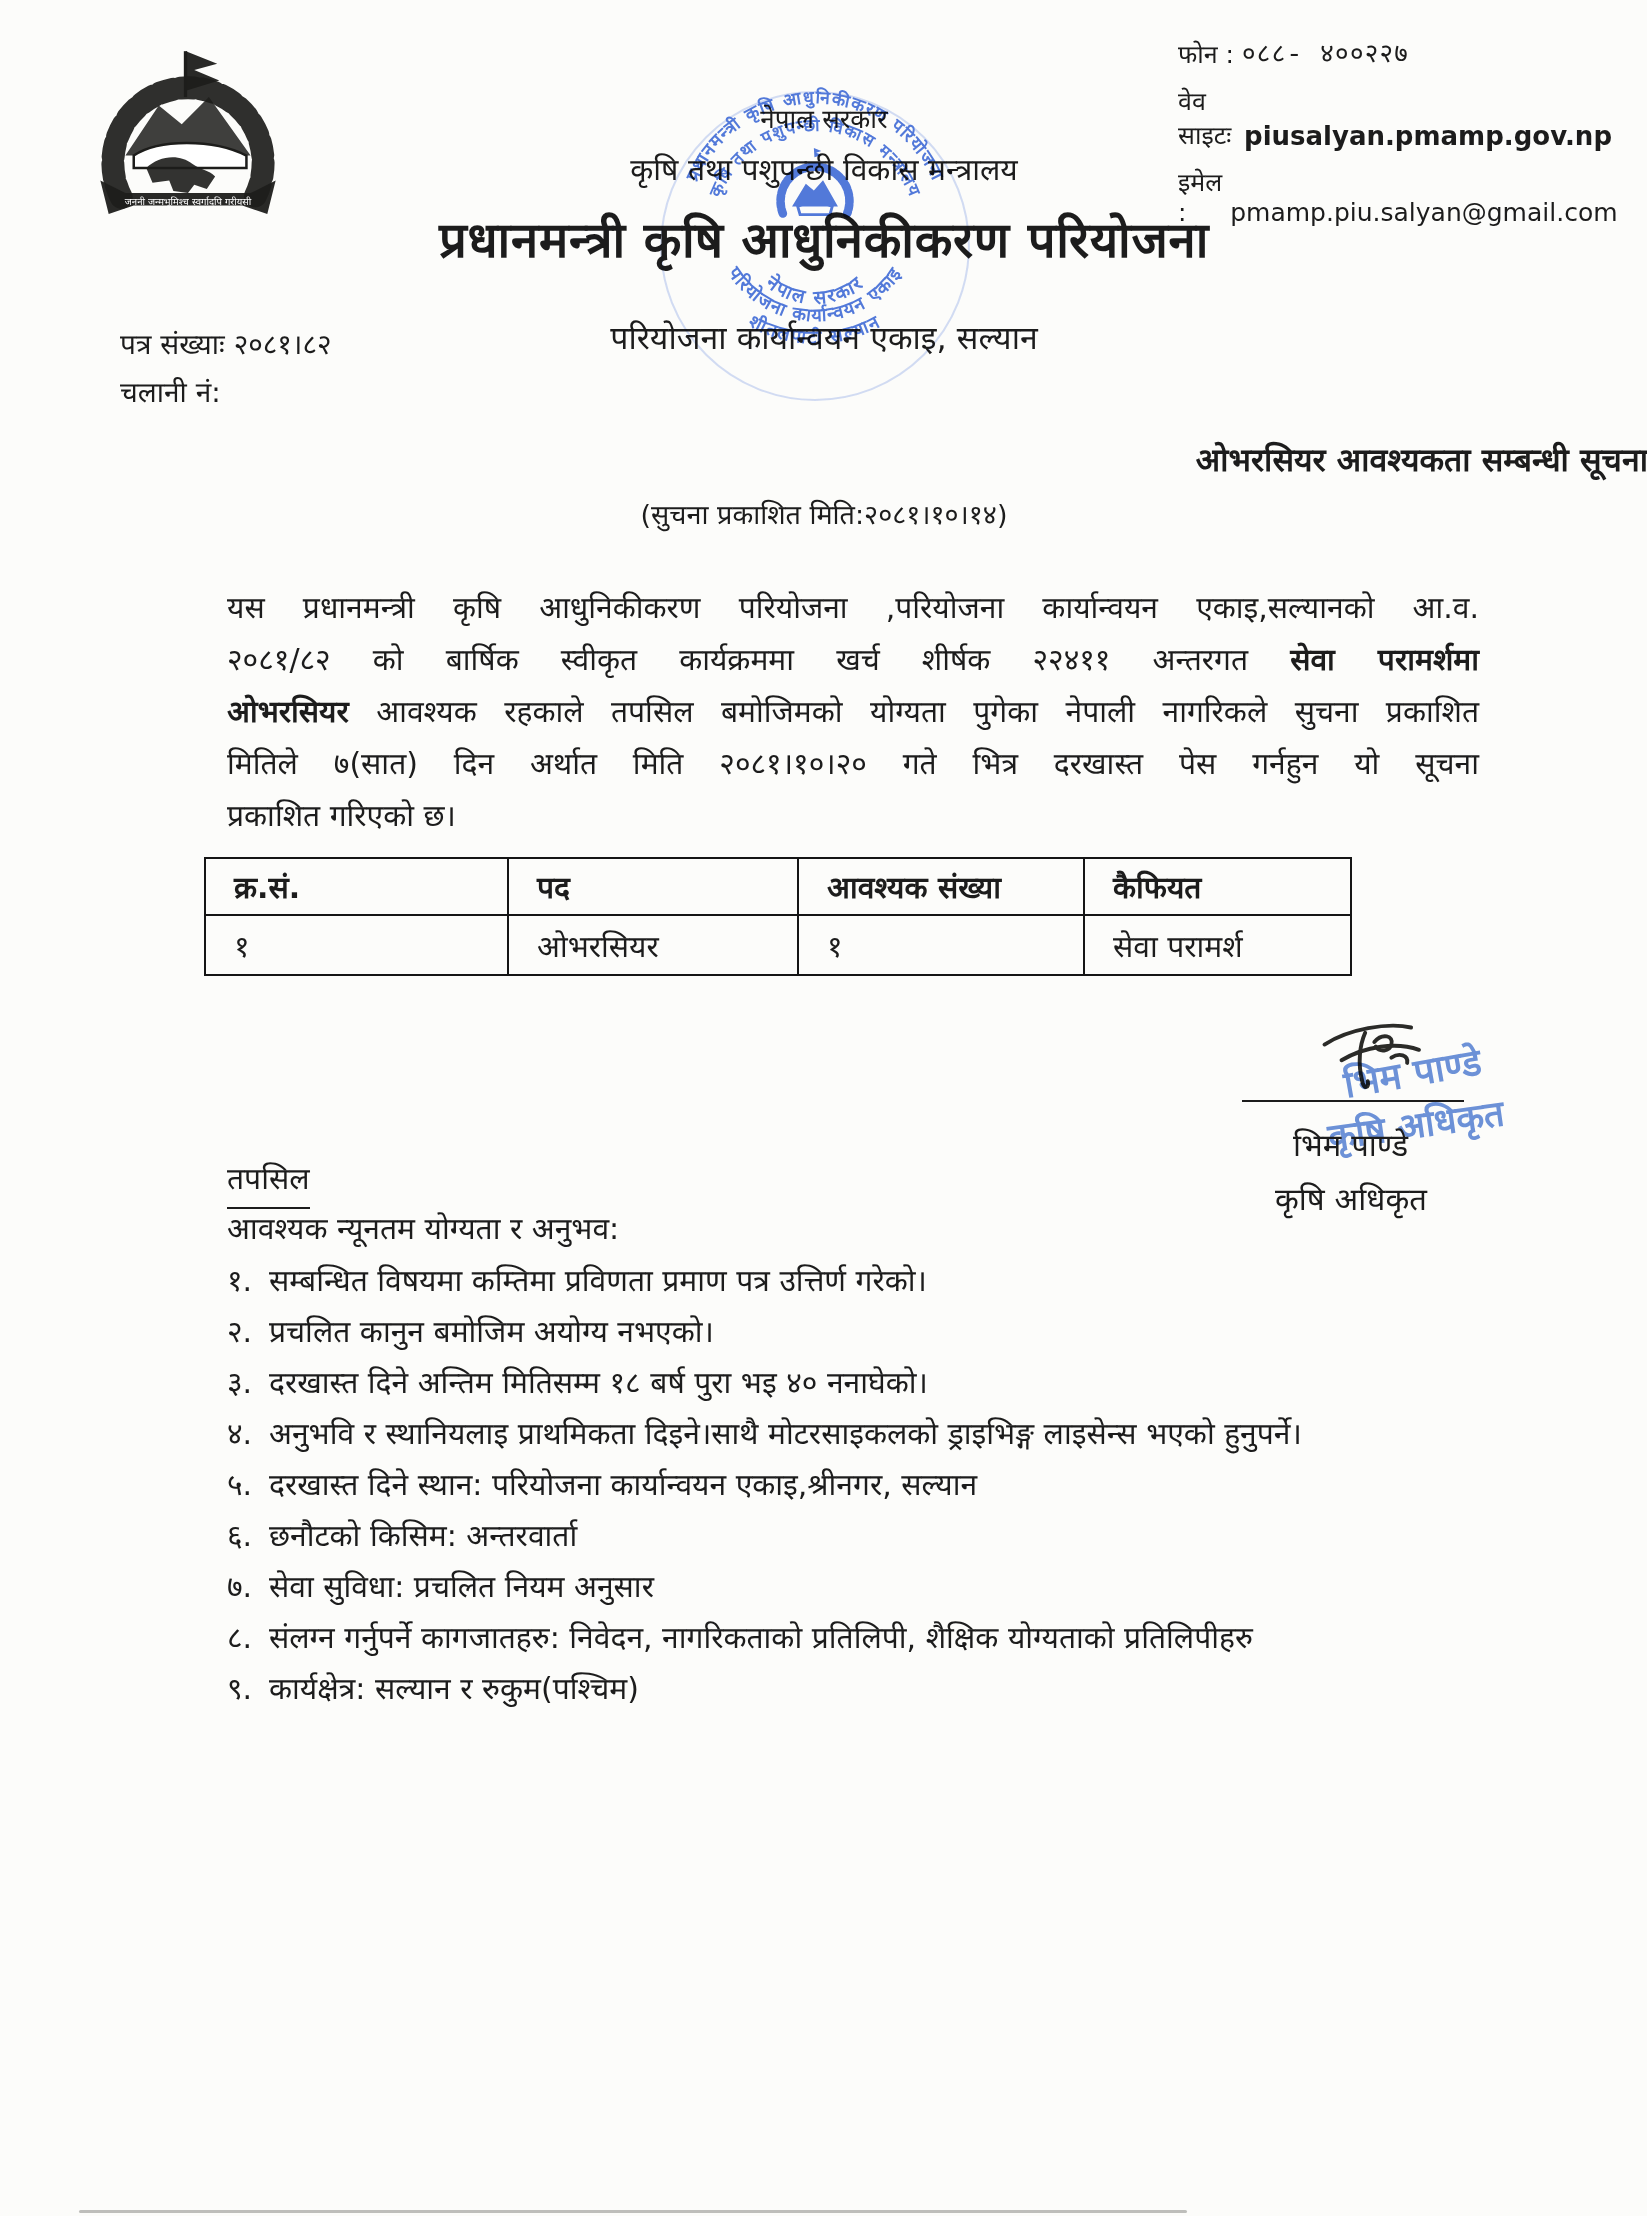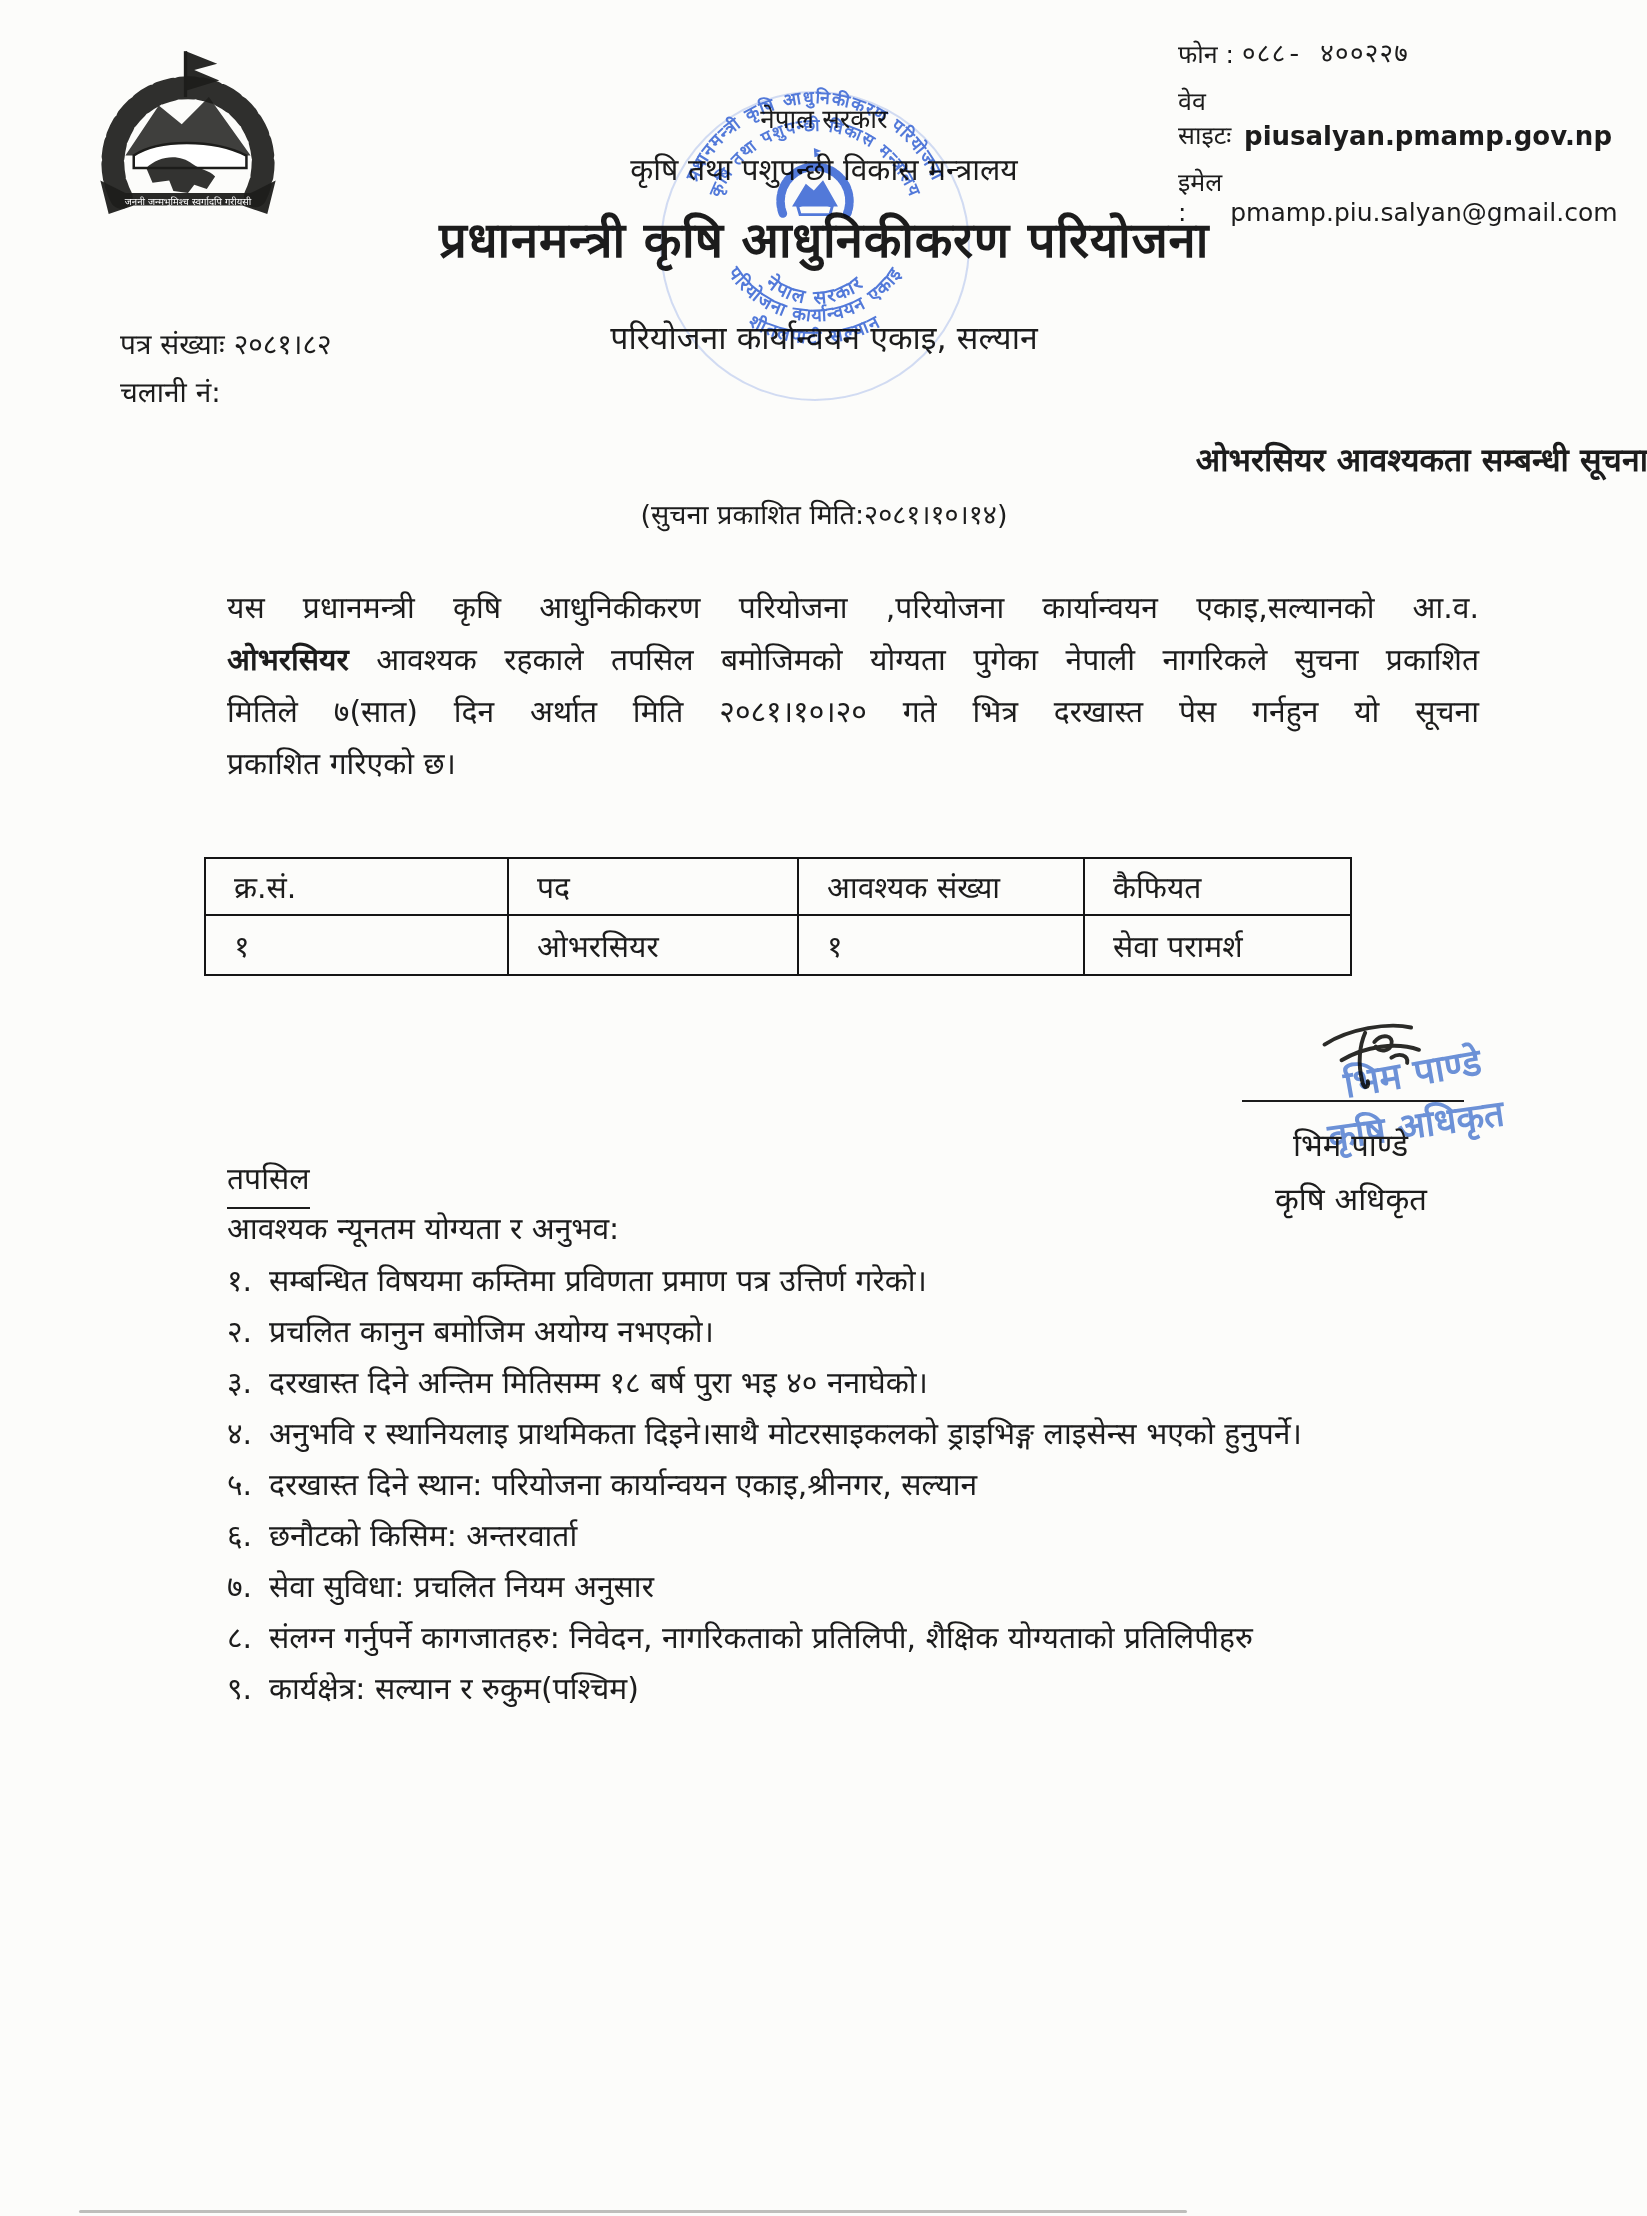--- a/index.html
+++ b/index.html
@@ -37,21 +37,21 @@
   .n-date{position:absolute;left:0;width:100%;top:495px;text-align:center;font-size:27px;}
   
   .para{position:absolute;left:227px;top:584px;width:1252px;font-size:30px;}
   .para-line{height:52px;line-height:47px;text-align:justify;text-align-last:justify;white-space:nowrap;}
   .para-line.last{text-align-last:left;}
   .para-line .b{font-weight:700;}
   
   .vtable{position:absolute;left:204px;top:857px;border-collapse:collapse;}
   .vtable th,.vtable td{border:2.6px solid #151515;text-align:left;
         padding:0 6.6px 0 28px;font-size:30px;}
-  .vtable th{height:55px;font-weight:400;vertical-align:middle;}
+  .vtable th{height:55px;font-weight:700;vertical-align:middle;}
   .vtable td{height:58px;vertical-align:middle;}
   .c0{width:303px;}.c1{width:290px;}.c2{width:286px;}.c3{width:267px;}
   
   .sig-squiggle{position:absolute;left:1319px;top:1017px;width:112px;height:82px;}
   .sig-line{position:absolute;left:1242px;top:1100px;width:222px;border-top:2.6px solid #1c1c1c;}
   .sig-stamp-name{position:absolute;left:1344px;top:1058px;font-size:37px;font-weight:700;
       color:#5d87d8;transform:rotate(-10deg);transform-origin:left center;
       mix-blend-mode:multiply;opacity:.9;white-space:nowrap;}
   .sig-stamp-title{position:absolute;left:1328px;top:1112px;font-size:36px;font-weight:700;
       color:#5d87d8;transform:rotate(-8deg);transform-origin:left center;
@@ -157,20 +157,21 @@
   </div>
   <div class="ref ref2">
     <span>चलानी नं:</span>
   </div>
 
   <div class="n-title">ओभरसियर आवश्यकता सम्बन्धी सूचना</div>
   <div class="n-date">(सुचना प्रकाशित मिति:२०८१।१०।१४)</div>
 
   <div class="para">
       <div class="para-line"><span>यस प्रधानमन्त्री कृषि आधुनिकीकरण परियोजना ,परियोजना कार्यान्वयन एकाइ,सल्यानको आ.व.</span></div>
+      <div class="para-line"><span>२०८१/८२ को बार्षिक स्वीकृत कार्यक्रममा खर्च शीर्षक २२४११ अन्तरगत </span><span class="b">सेवा परामर्शमा</span></div>
       <div class="para-line"><span class="b">ओभरसियर</span><span> आवश्यक रहकाले तपसिल बमोजिमको योग्यता पुगेका नेपाली नागरिकले सुचना प्रकाशित</span></div>
       <div class="para-line"><span>मितिले ७(सात) दिन अर्थात मिति  २०८१।१०।२० गते भित्र दरखास्त पेस गर्नहुन यो सूचना</span></div>
       <div class="para-line last"><span>प्रकाशित गरिएको छ।</span></div>
     </div>
 
   <table class="vtable">
     <colgroup>
       <col class="c0">
         <col class="c1">
         <col class="c2">

